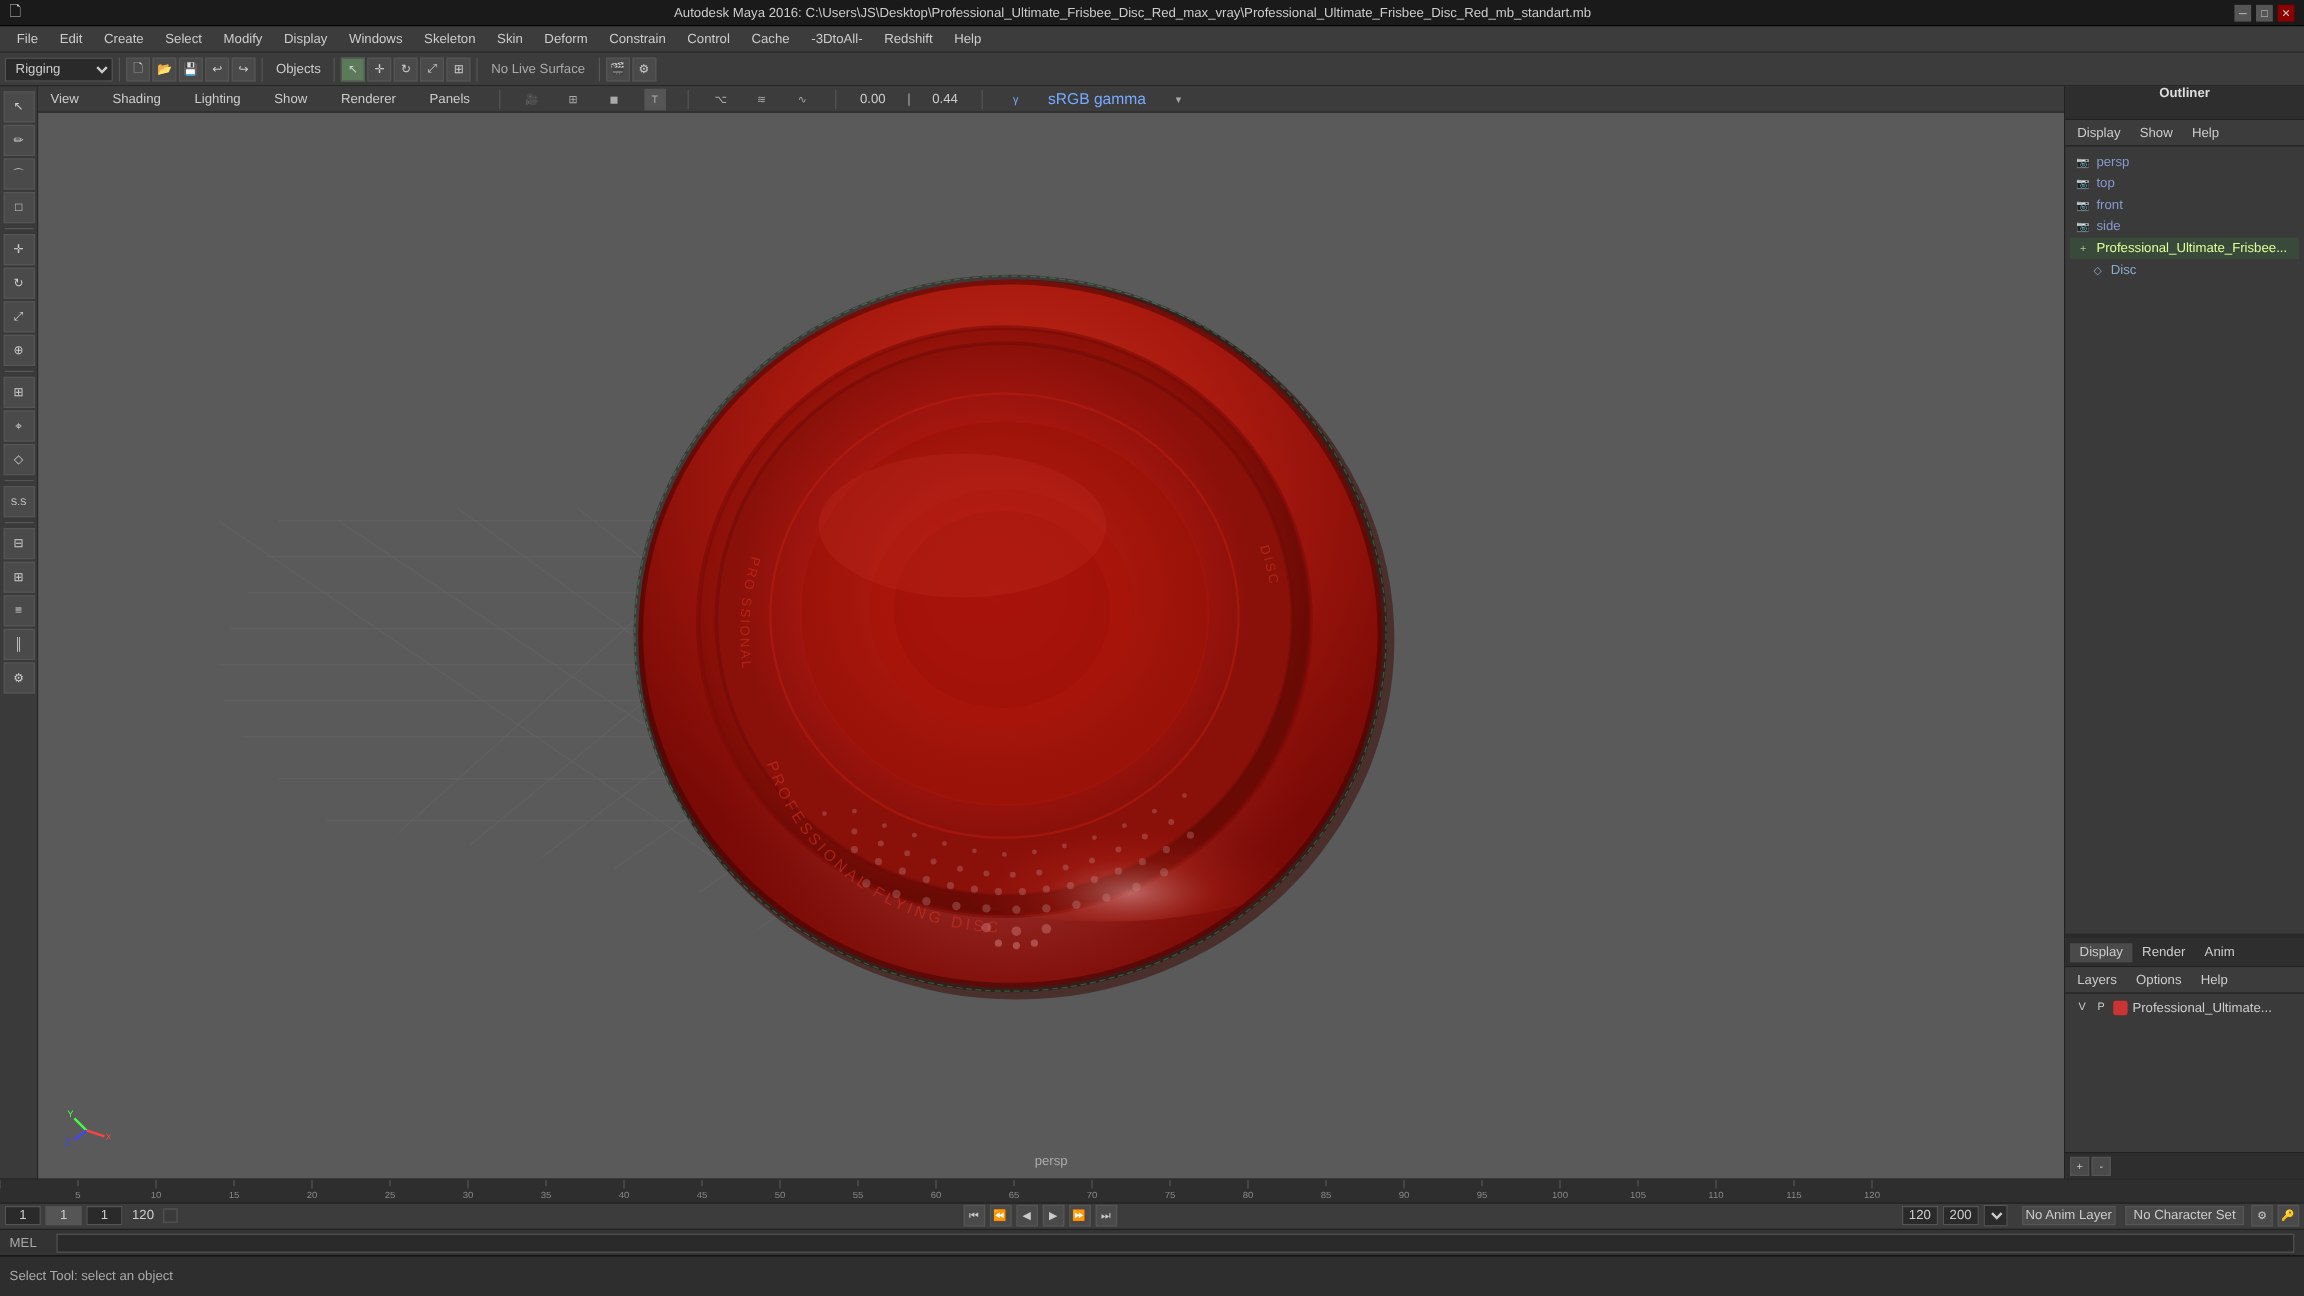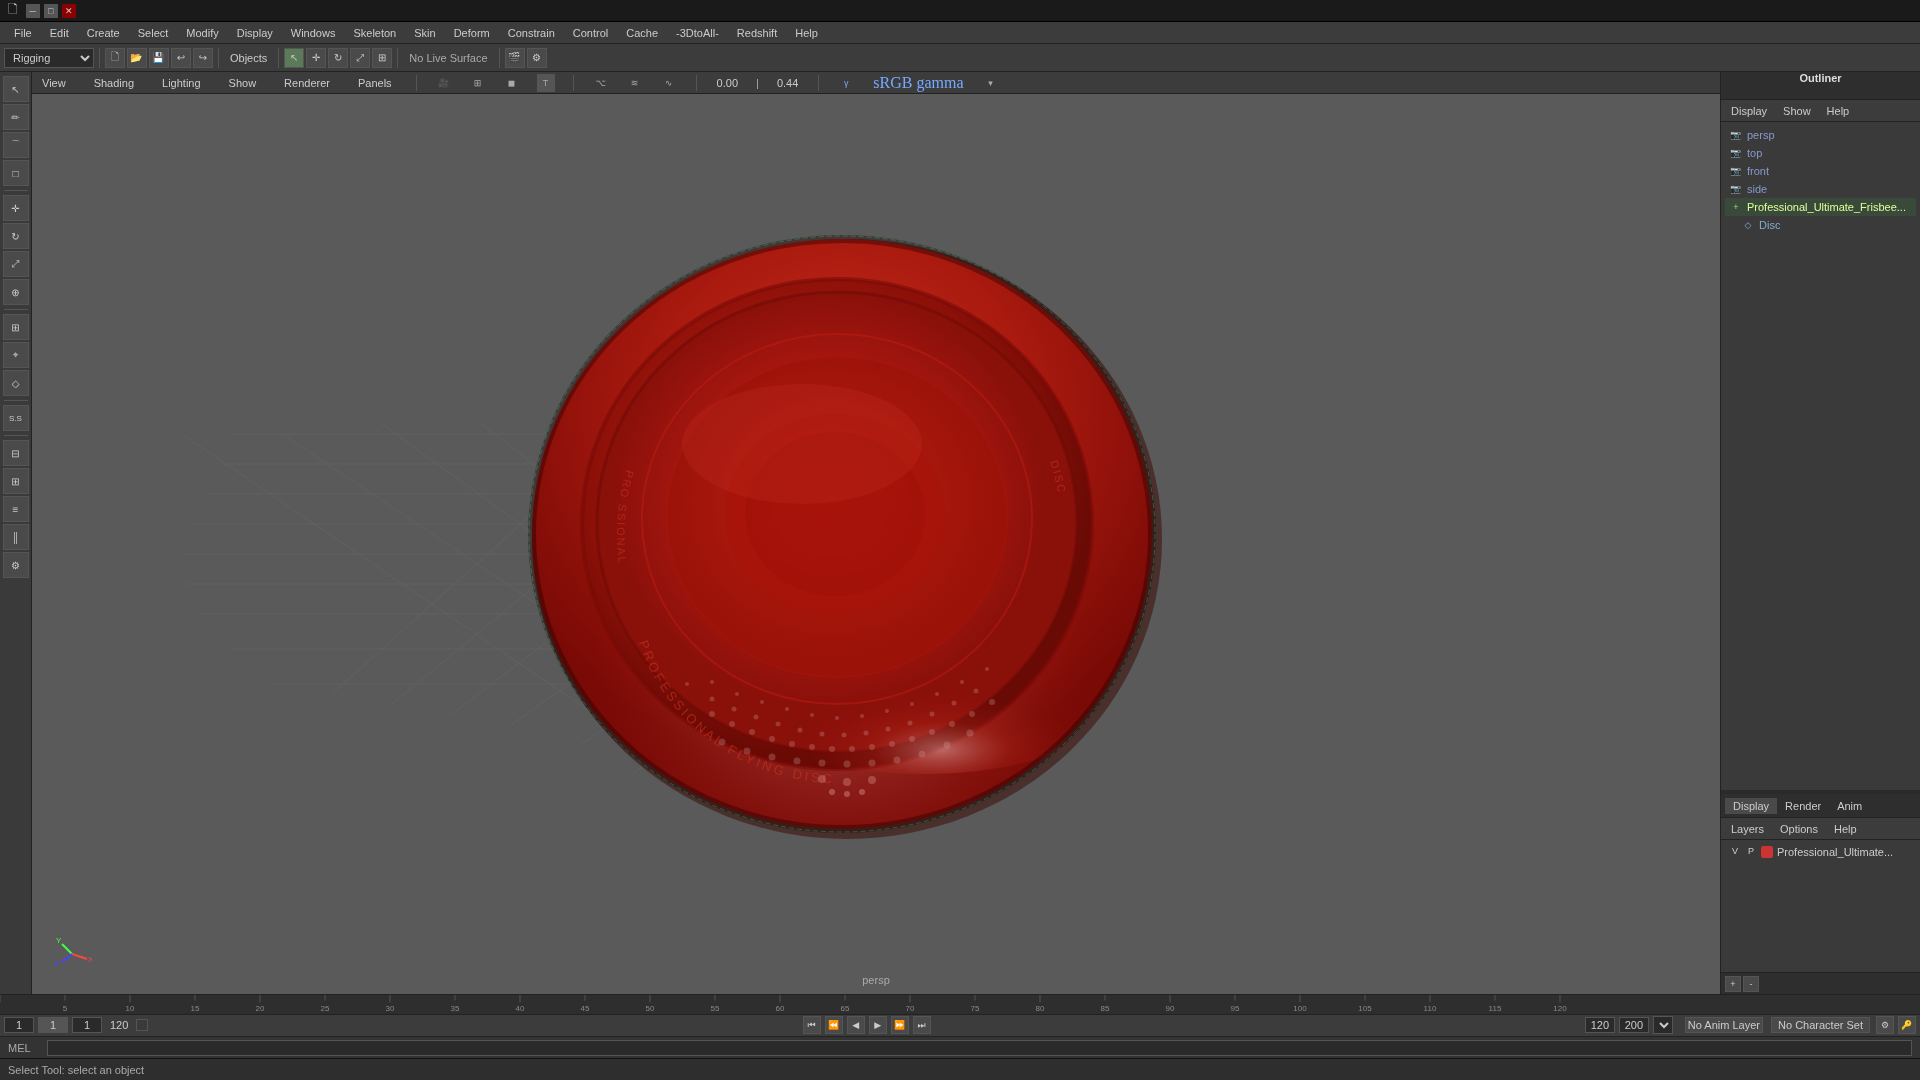--- a/index.html
+++ b/index.html
@@ -343,21 +343,21 @@
       width: 40px; height: 16px;
       background: #2a2a2a;
       border: 1px solid #555;
       color: #ccc;
       font-size: 11px;
       text-align: center;
     }
 
     
     #status-bar {
-      height: 22px;
+      height: 34px;
       background: #2e2e2e;
       display: flex;
       align-items: center;
       padding: 0 8px;
       border-top: 1px solid #111;
       color: #aaa;
       font-size: 11px;
       gap: 8px;
     }
 
@@ -430,20 +430,21 @@
       top: 0; left: 0;
       width: 100%; height: 100%;
       pointer-events: none;
     }
   </style>
 </head>
 <body>
 
 <div id="title-bar">
   <span style="margin-right:8px; font-size:12px;">🗋</span>
+  <span class="title-text">Autodesk Maya 2016: C:\Users\JS\Desktop\Professional_Ultimate_Frisbee_Disc_Red_max_vray\Professional_Ultimate_Frisbee_Disc_Red_mb_standart.mb</span>
   <div class="win-controls">
     <button class="win-btn">─</button>
     <button class="win-btn">□</button>
     <button class="win-btn" style="background:#8b0000;">✕</button>
   </div>
 </div>
 
 <div id="menu-bar">
   <span class="menu-item">File</span>
   <span class="menu-item">Edit</span>
@@ -536,21 +537,21 @@
         <div class="vp-sep"></div>
         <button class="vp2-btn">⌥</button>
         <button class="vp2-btn">≋</button>
         <button class="vp2-btn">∿</button>
         <div class="vp-sep"></div>
         <span style="color:#ccc; font-size:11px; padding:0 2px;">0.00</span>
         <span style="color:#aaa;">|</span>
         <span style="color:#ccc; font-size:11px; padding:0 2px;">0.44</span>
         <div class="vp-sep"></div>
         <button class="vp2-btn" style="color:#7af; font-size:9px;">γ</button>
-        <span style="color:#7af; font-size:16px; padding:0 2px;font-family:Liberation Serif, serif;">sRGB gamma</span>
+        <span style="color:#7af; font-size:13px; padding:0 2px;">sRGB gamma</span>
         <button class="vp2-btn">▾</button>
       </div>
 
       <div id="viewport-canvas">
 
         <svg id="grid-svg">
 
           <defs>
             <pattern id="grid" width="50" height="50" patternUnits="userSpaceOnUse">
               <path d="M 50 0 L 0 0 0 50" fill="none" stroke="#666" stroke-width="0.5" opacity="0.4"></path>

